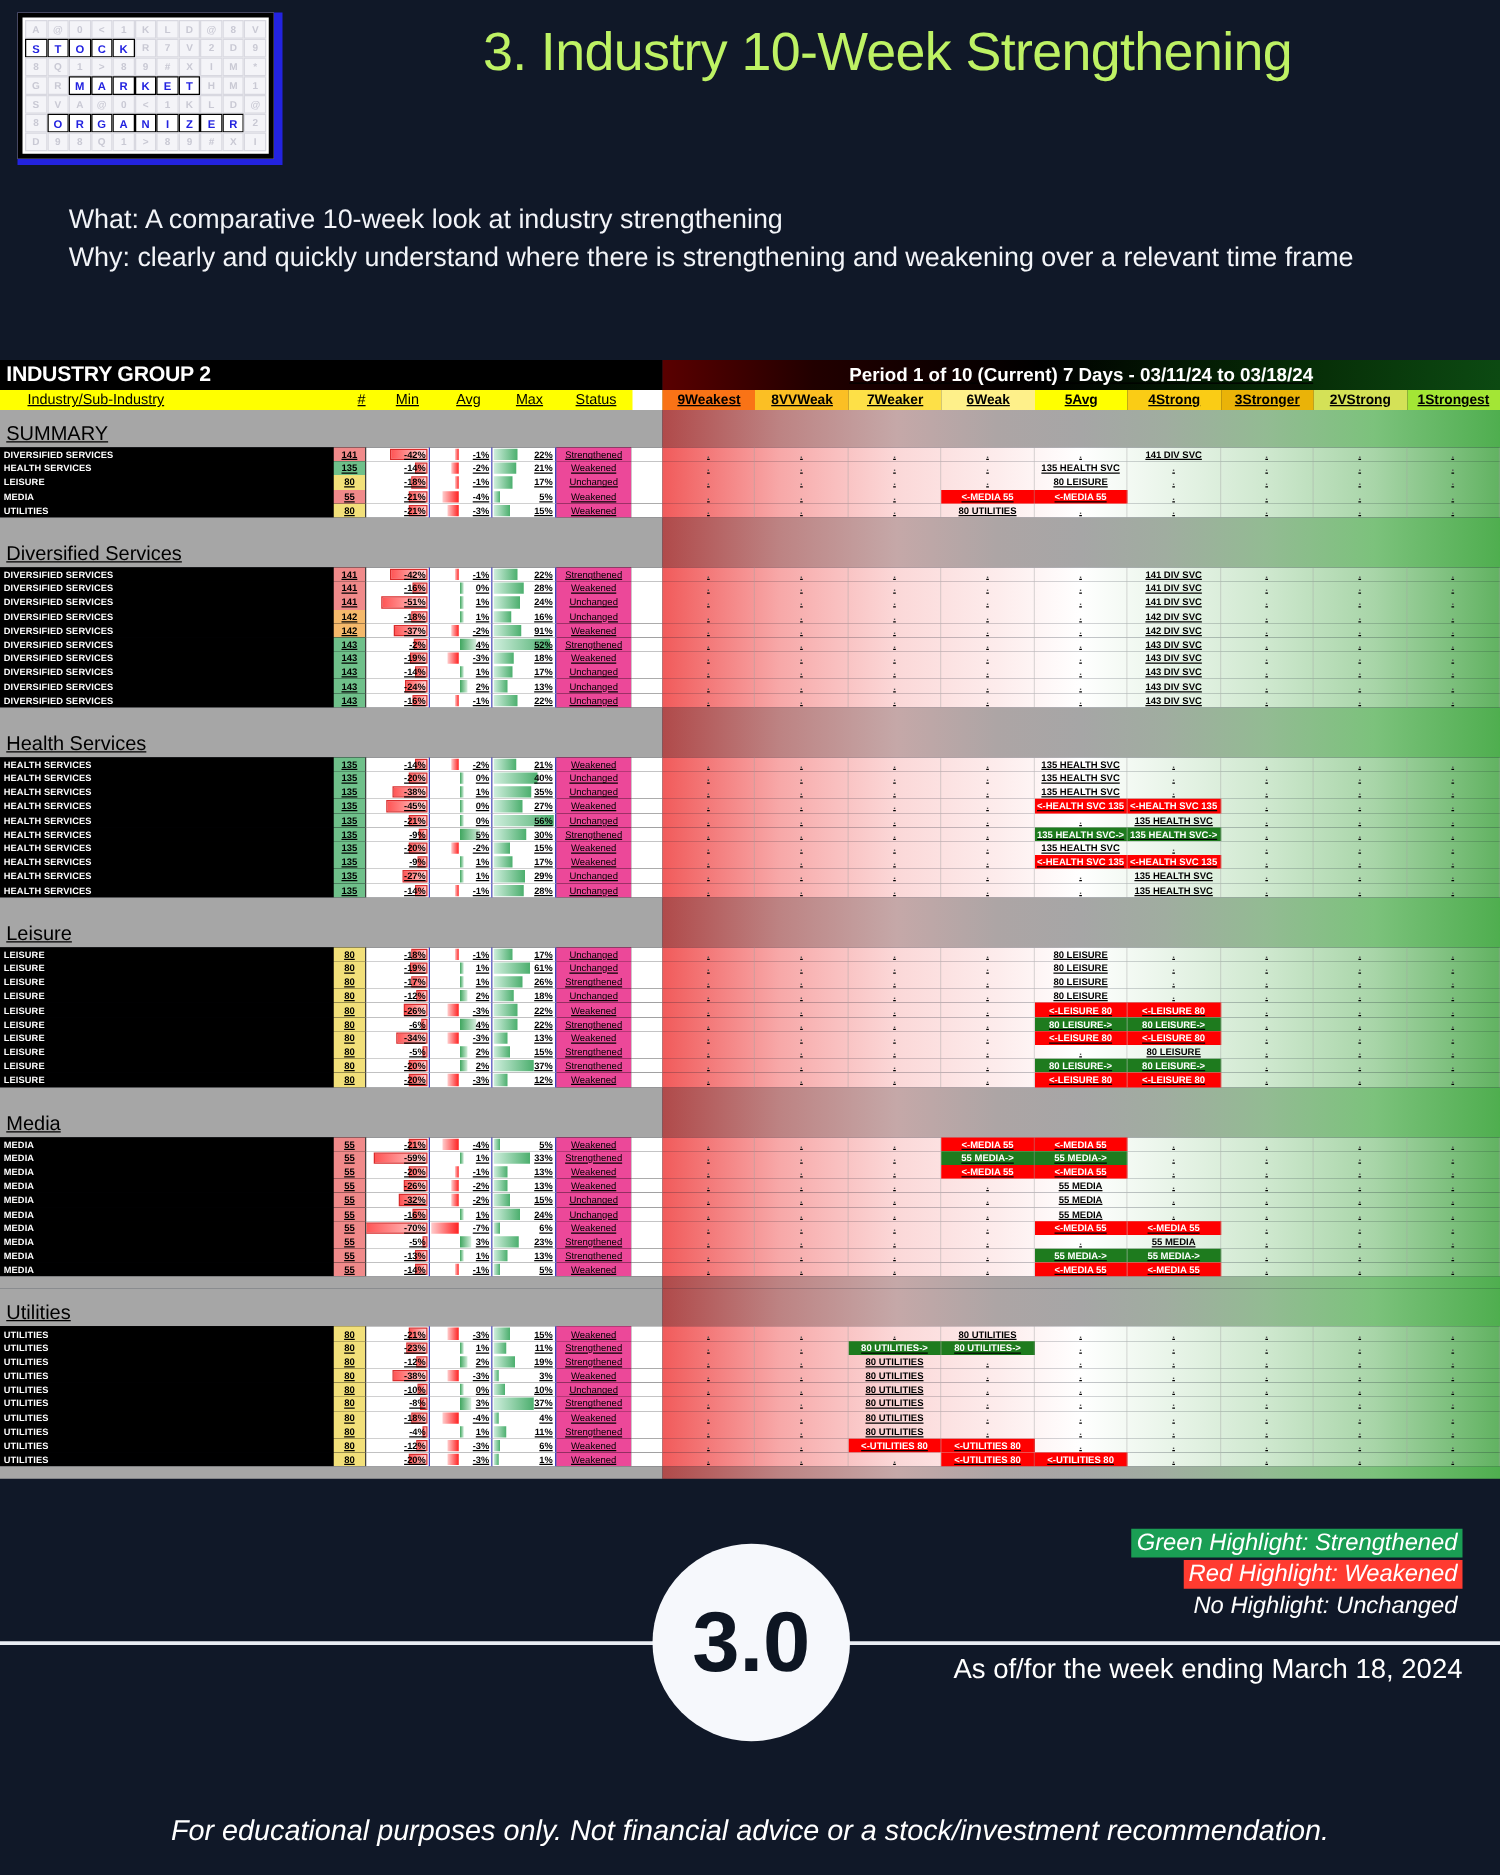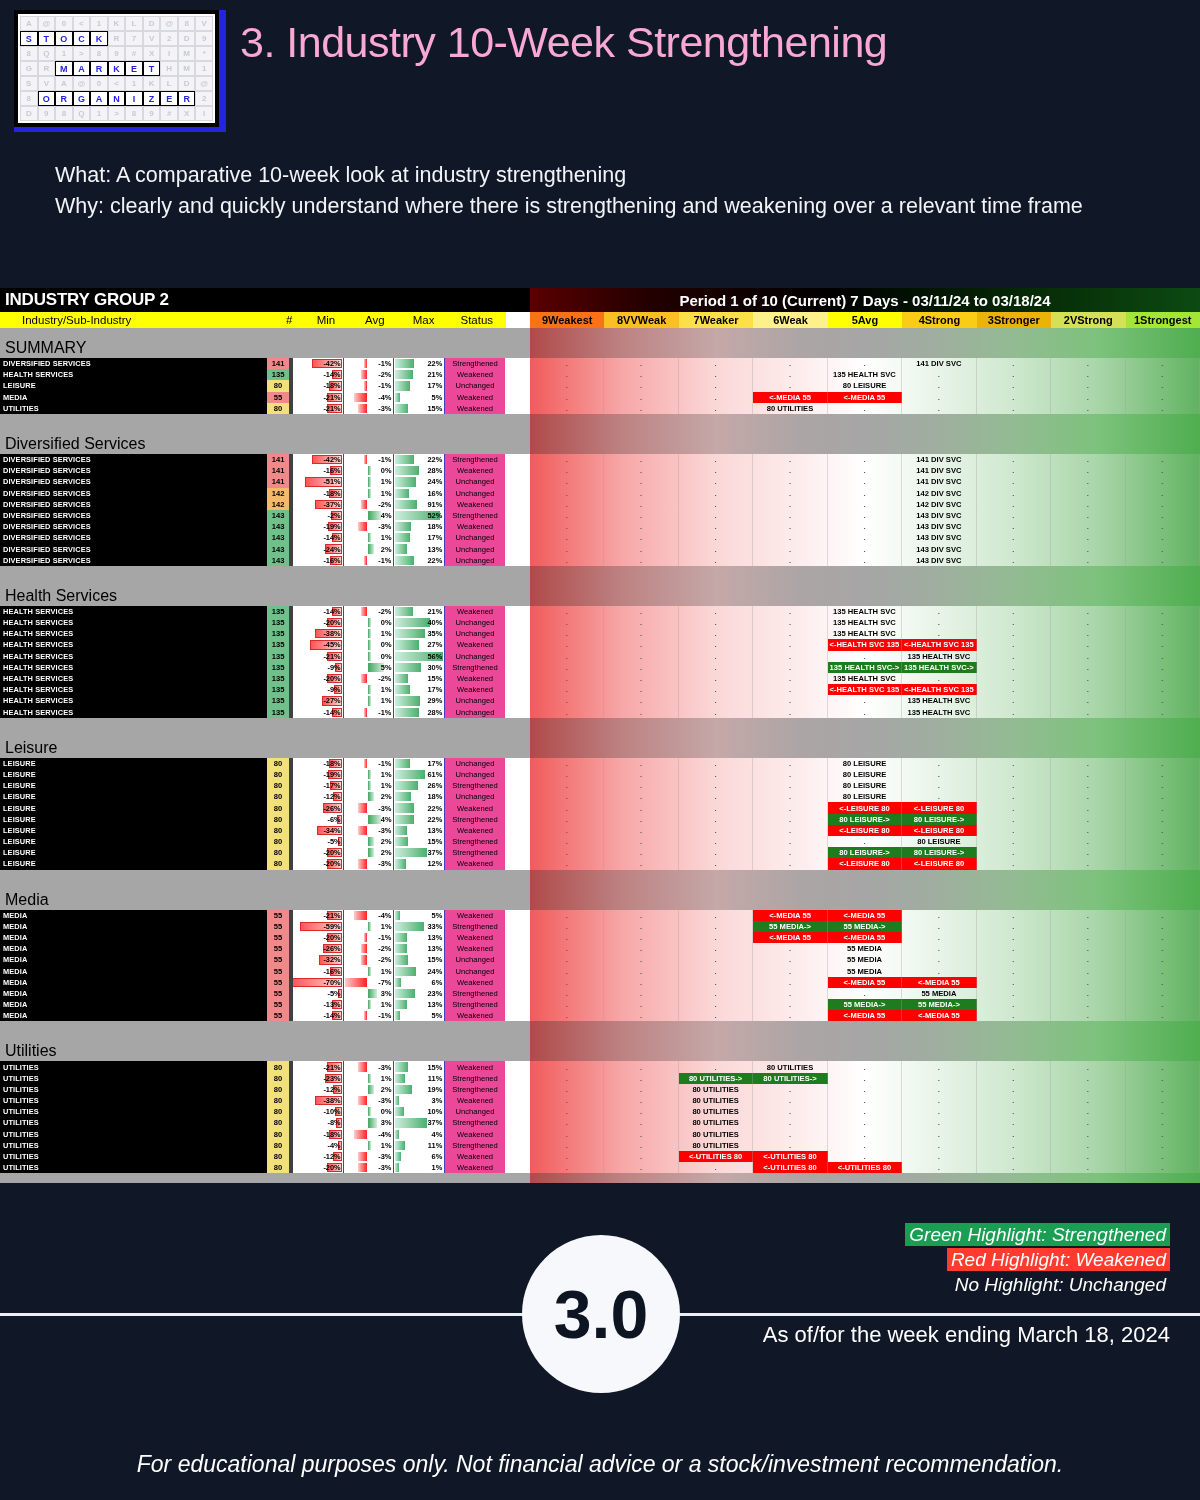--- a/index.html
+++ b/index.html
@@ -31,33 +31,33 @@
     font-size: 8px; font-weight: bold; color: #c9c9d4;
     display: flex; align-items: center; justify-content: center;
     font-family: "Liberation Sans", sans-serif;
   }
   .lcell.on {
     border: 1.5px solid #000; background: #fff; color: #2323e0;
     font-size: 9px; letter-spacing: 0;
   }
   .title {
     position: absolute; left: 240px; right: 20px; top: 18px;
-    text-align: left; color: #f9a8d4;
+    text-align: center; color: #bef264;
     font-size: 43px; font-weight: 400; letter-spacing: -0.5px;
   }
 
   
   .whatwhy {
     position: absolute; left: 55px; top: 160px; width: 1100px;
     color: #f2f4f8; font-size: 21.5px; line-height: 31px;
   }
 
   
   .sheet {
-    position: absolute; left: 0; top: 288px; width: 1200px;
+    position: absolute; left: 0; top: 288px; width: 1200px; text-decoration: underline;
   }
   .row { display: flex; width: 1200px; }
 
   
   .c-name   { width: 296px; margin-left: 18px; }
   .c-num    { width: 28px; }
   .c-min    { width: 56px; }
   .c-avg    { width: 56px; }
   .c-max    { width: 56px; }
   .c-status-wide { width: 66px; }
@@ -122,21 +122,21 @@
   .drow .rhs { width: 670px; display: flex; position: relative; }
 
   .cell-name {
     width: 296px; color: #fff; font-weight: bold; font-size: 7.4px;
     display: flex; align-items: center; padding-left: 3px;
     letter-spacing: 0.1px; background: #000;
   }
   .cell-num {
     width: 28px; font-size: 7.6px; color: #000; font-weight: bold;
     display: flex; align-items: center; justify-content: center;
-    border-right: 4px solid #404040;
+    border-right: 1px solid #404040;
   }
   .cell-bar {
     width: 56px; position: relative; background: #fff;
     display: flex; align-items: center; justify-content: flex-end;
     padding-right: 2px; color: #000; font-weight: bold; font-size: 7.4px;
     border-right: 1px solid #4040c0; overflow: hidden;
   }
   .cell-bar .fill { position: absolute; top: 1px; bottom: 1px; }
   .cell-bar .val { position: relative; z-index: 2; }
   .cell-status {

